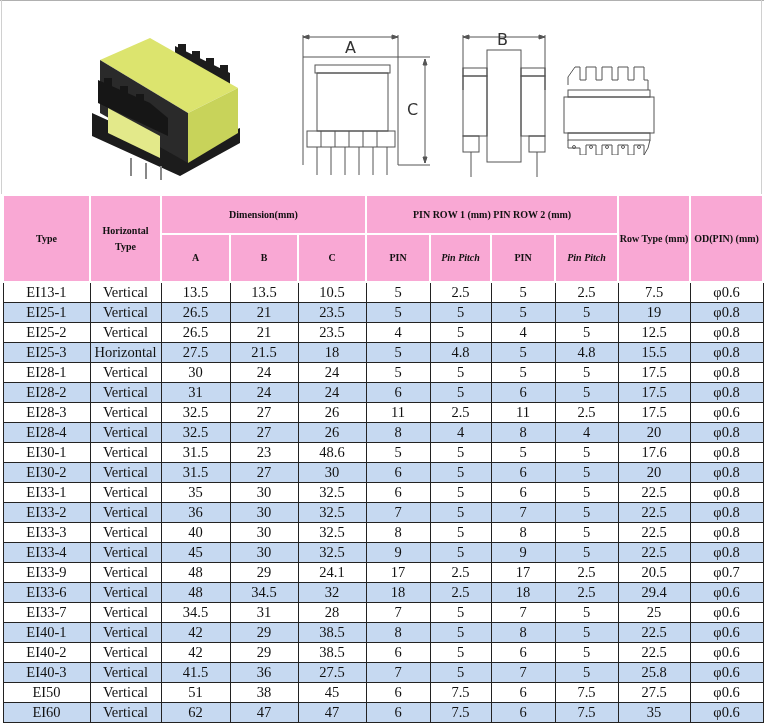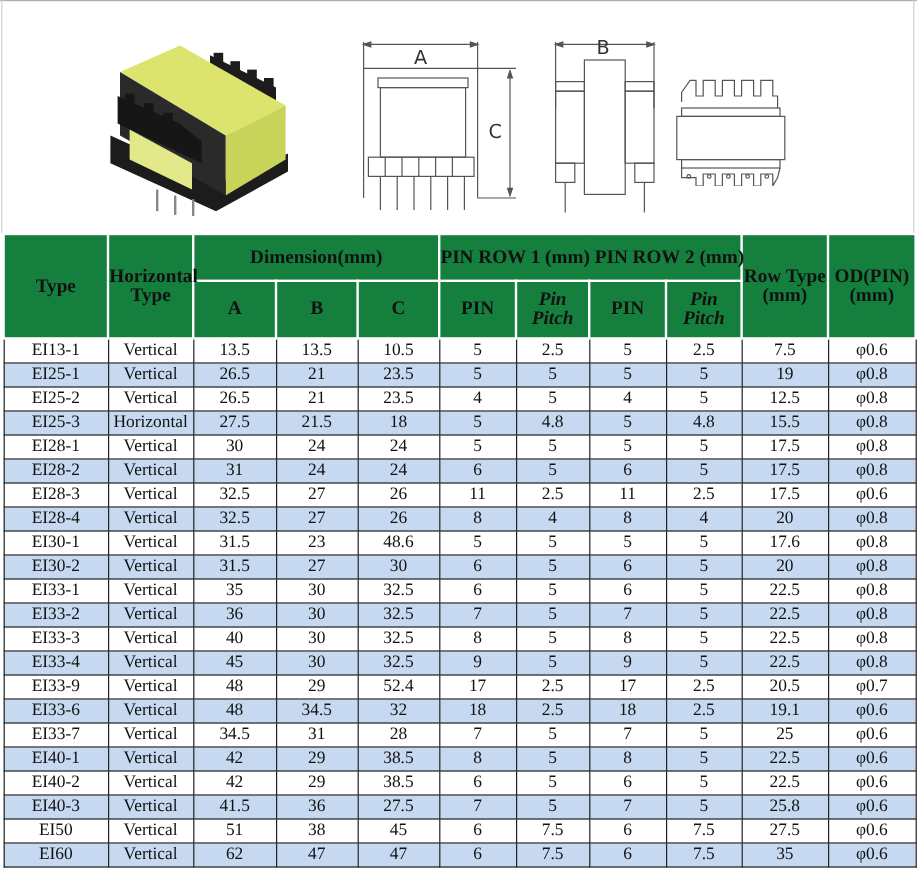--- a/index.html
+++ b/index.html
@@ -7,21 +7,21 @@
   .top-rule { position: absolute; left: 0; top: 0; width: 764px; height: 1px; background: #b0b0b0; }
   .side-rule-l { position: absolute; left: 1px; top: 0; width: 1px; height: 194px; background: #d0d0d0; }
   .side-rule-r { position: absolute; left: 761px; top: 0; width: 1px; height: 194px; background: #d0d0d0; }
   .images { position: absolute; left: 0; top: 0; width: 764px; height: 194px; }
   .photo { position: absolute; left: 90px; top: 18px; width: 160px; height: 165px; }
   .drawing-front { position: absolute; left: 295px; top: 25px; width: 160px; height: 160px; }
   .drawing-side { position: absolute; left: 455px; top: 25px; width: 100px; height: 160px; }
   .drawing-top { position: absolute; left: 560px; top: 55px; width: 110px; height: 100px; }
 
   table.spec { position: absolute; left: 2px; top: 194px; width: 760px; border-collapse: collapse; table-layout: fixed; }
-  table.spec th { background: #15803d; color: #111; font-weight: bold; font-size: 16px; border: 2px solid #ffffff; padding: 0; line-height: 16px; }
+  table.spec th { background: #f9a8d4; color: #111; font-weight: bold; font-size: 10px; border: 2px solid #ffffff; padding: 0; line-height: 16px; }
   table.spec th.grp { height: 37px; }
   table.spec th.sub { height: 46px; }
   table.spec td { font-size: 14.5px; color: #111; border: 1px solid #222; text-align: center; height: 19px; padding: 0; line-height: 19px; }
   table.spec tr.even td { background: #ffffff; }
   table.spec tr.odd td { background: #c6d9f1; }
   .pc { font-size: 13.5px; font-style: italic; }
 </style>
 </head>
 <body>
 
@@ -334,39 +334,39 @@
         <td>9</td>
         <td>5</td>
         <td>22.5</td>
         <td>φ0.8</td>
       </tr>
       <tr class="even">
         <td>EI33-9</td>
         <td>Vertical</td>
         <td>48</td>
         <td>29</td>
-        <td>52.4</td>
+        <td>24.1</td>
         <td>17</td>
         <td>2.5</td>
         <td>17</td>
         <td>2.5</td>
         <td>20.5</td>
         <td>φ0.7</td>
       </tr>
       <tr class="odd">
         <td>EI33-6</td>
         <td>Vertical</td>
         <td>48</td>
         <td>34.5</td>
         <td>32</td>
         <td>18</td>
         <td>2.5</td>
         <td>18</td>
         <td>2.5</td>
-        <td>19.1</td>
+        <td>29.4</td>
         <td>φ0.6</td>
       </tr>
       <tr class="even">
         <td>EI33-7</td>
         <td>Vertical</td>
         <td>34.5</td>
         <td>31</td>
         <td>28</td>
         <td>7</td>
         <td>5</td>

